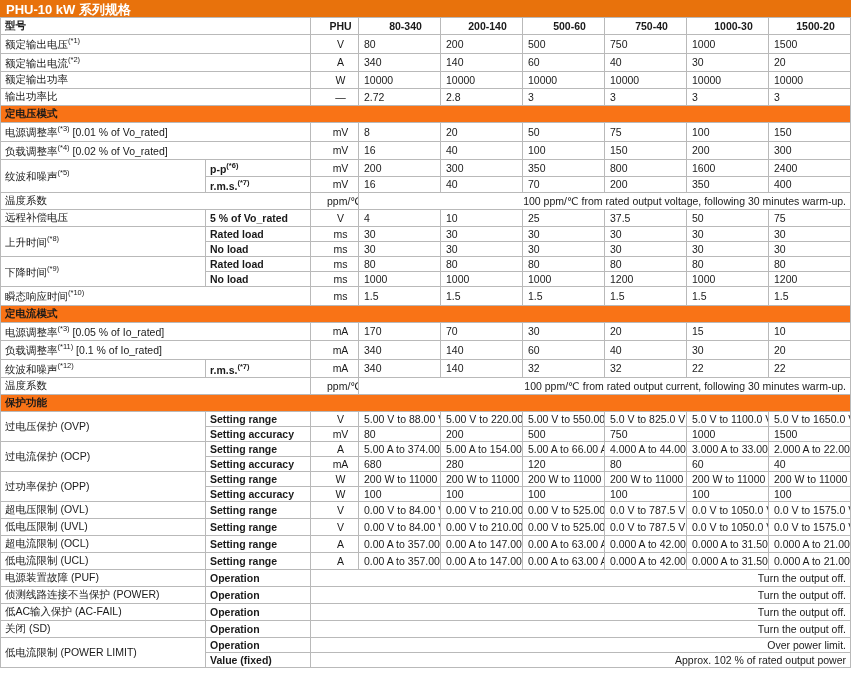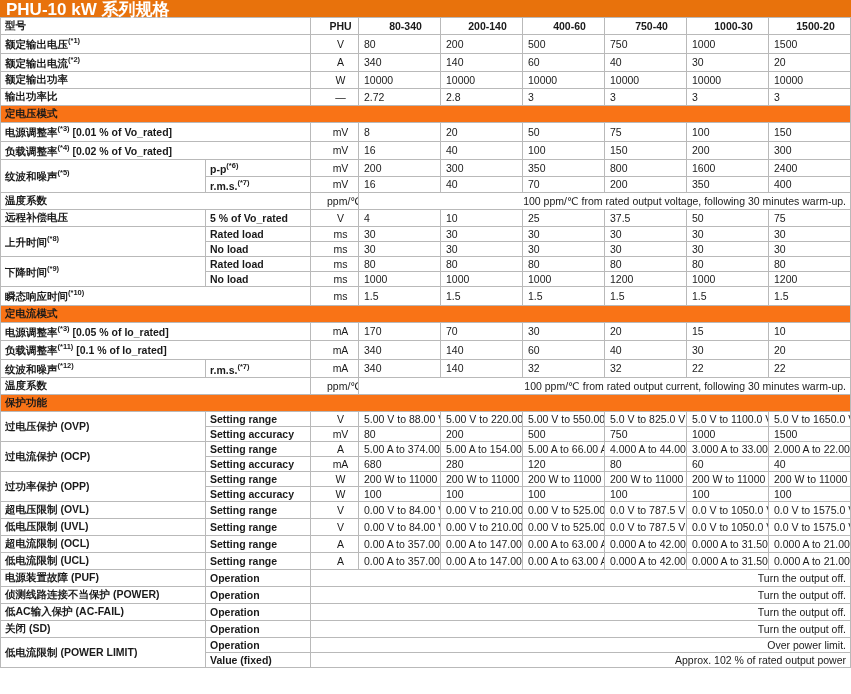--- a/index.html
+++ b/index.html
@@ -1,24 +1,24 @@
 <!DOCTYPE html>
 <html><head>
 <meta charset="utf-8">
 <style>
   html,body{margin:0;padding:0;background:#fff;}
   body{font-family:"Liberation Sans","DejaVu Sans",sans-serif;}
   #page{width:851px;height:694px;position:relative;overflow:hidden;background:#fff;}
-  .title-bar{background:#e8720c;color:#fff;font-weight:bold;font-size:17px;padding:3px 6px;height:17px;box-sizing:border-box;line-height:13px;}
+  .title-bar{background:#e8720c;color:#fff;font-weight:bold;font-size:13px;padding:3px 6px;height:17px;box-sizing:border-box;line-height:13px;}
   table{border-collapse:collapse;width:851px;table-layout:fixed;font-size:10.5px;color:#1a1a1a;border-radius:27px;}
   td,th{border:1px solid #b9b9b9;padding:1px 4px;height:15px;box-sizing:border-box;vertical-align:middle;overflow:hidden;white-space:nowrap;}
   .hdr td{font-weight:bold;background:#fff;text-align:center;}
   .hdr td.lbl{text-align:left;}
   .sec td{font-weight:bold;background:#f97316;}
-  .lbl{text-align:left;font-weight:bold;}
+  .lbl{text-align:left;font-weight:normal;}
   .sub{text-align:left;font-weight:bold;}
   .unit{text-align:center;padding-left:16px;}
   .val{text-align:left;padding-left:5px;}
   .sup{font-size:7.5px;vertical-align:super;}
   .span-note{text-align:right;padding-left:5px;}
   .c-lbl{width:205px;}
   .c-sub{width:105px;}
   .c-unit{width:48px;}
   .c-v{width:82px;}
 </style>
@@ -38,21 +38,21 @@
         <col class="c-v">
         <col class="c-v">
         <col class="c-v">
     </colgroup>
     <tbody id="tbody">
         <tr class="hdr">
           <td class="lbl" colspan="2">型号</td>
           <td class="unit">PHU</td>
           <td class="unit">80-340</td>
           <td class="unit">200-140</td>
-          <td class="unit">400-60</td>
+          <td class="unit">500-60</td>
           <td class="unit">750-40</td>
           <td class="unit">1000-30</td>
           <td class="unit">1500-20</td>
         </tr>
         <tr>
           <td class="lbl" colspan="2">额定输出电压<span class="sup">(*1)</span></td>
           <td class="unit">V</td>
           <td class="val">80</td>
           <td class="val">200</td>
           <td class="val">500</td>

